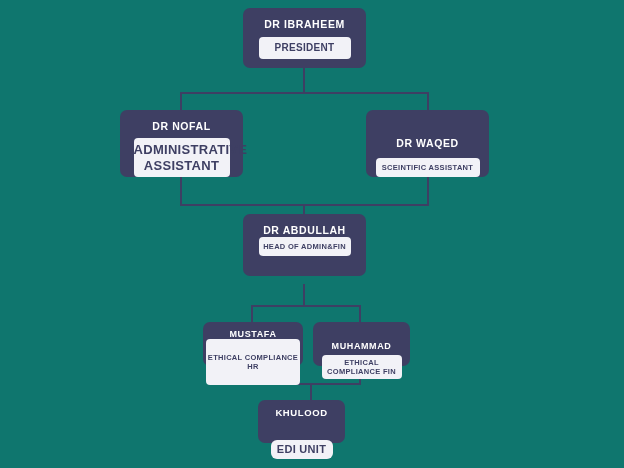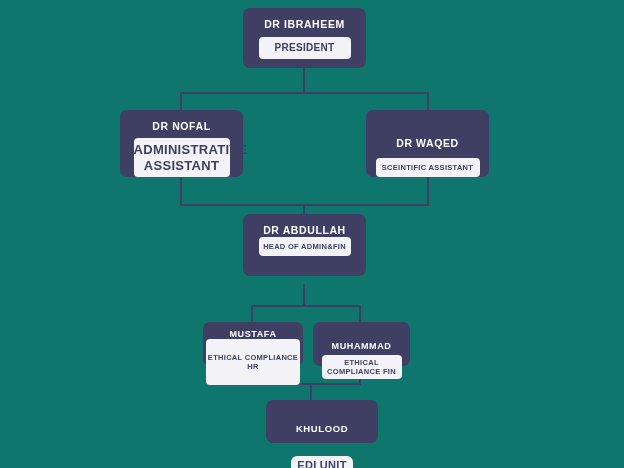--- a/index.html
+++ b/index.html
@@ -74,21 +74,21 @@
   #node-mustafa { left: 203px; top: 322px; width: 100px; height: 44px; padding-top: 7px; }
   #node-mustafa .title { font-size: 9px; }
   #node-mustafa .chip { width: 94px; padding: 14px 0; font-size: 7.5px; }
 
   
   #node-muhammad { left: 313px; top: 322px; width: 97px; height: 44px; padding-top: 19px; }
   #node-muhammad .title { font-size: 9px; }
   #node-muhammad .chip { margin-top: 4px; width: 80px; padding: 3px 0; font-size: 7.5px; }
 
   
-  #node-khulood { left: 266px; top: 400px; width: 112px; height: 43px; padding-top: 24px; }
+  #node-khulood { left: 258px; top: 400px; width: 87px; height: 43px; padding-top: 8px; }
   #node-khulood .title { font-size: 9.5px; }
   #node-khulood .chip { margin-top: 21px; width: 62px; padding: 3px 0; font-size: 11px; border-radius: 6px; }
 </style>
 </head>
 <body>
 
 <div id="canvas">
 
   <div class="edge" style="left:303px; top:68px; width:2px; height:25px;"></div>
 

